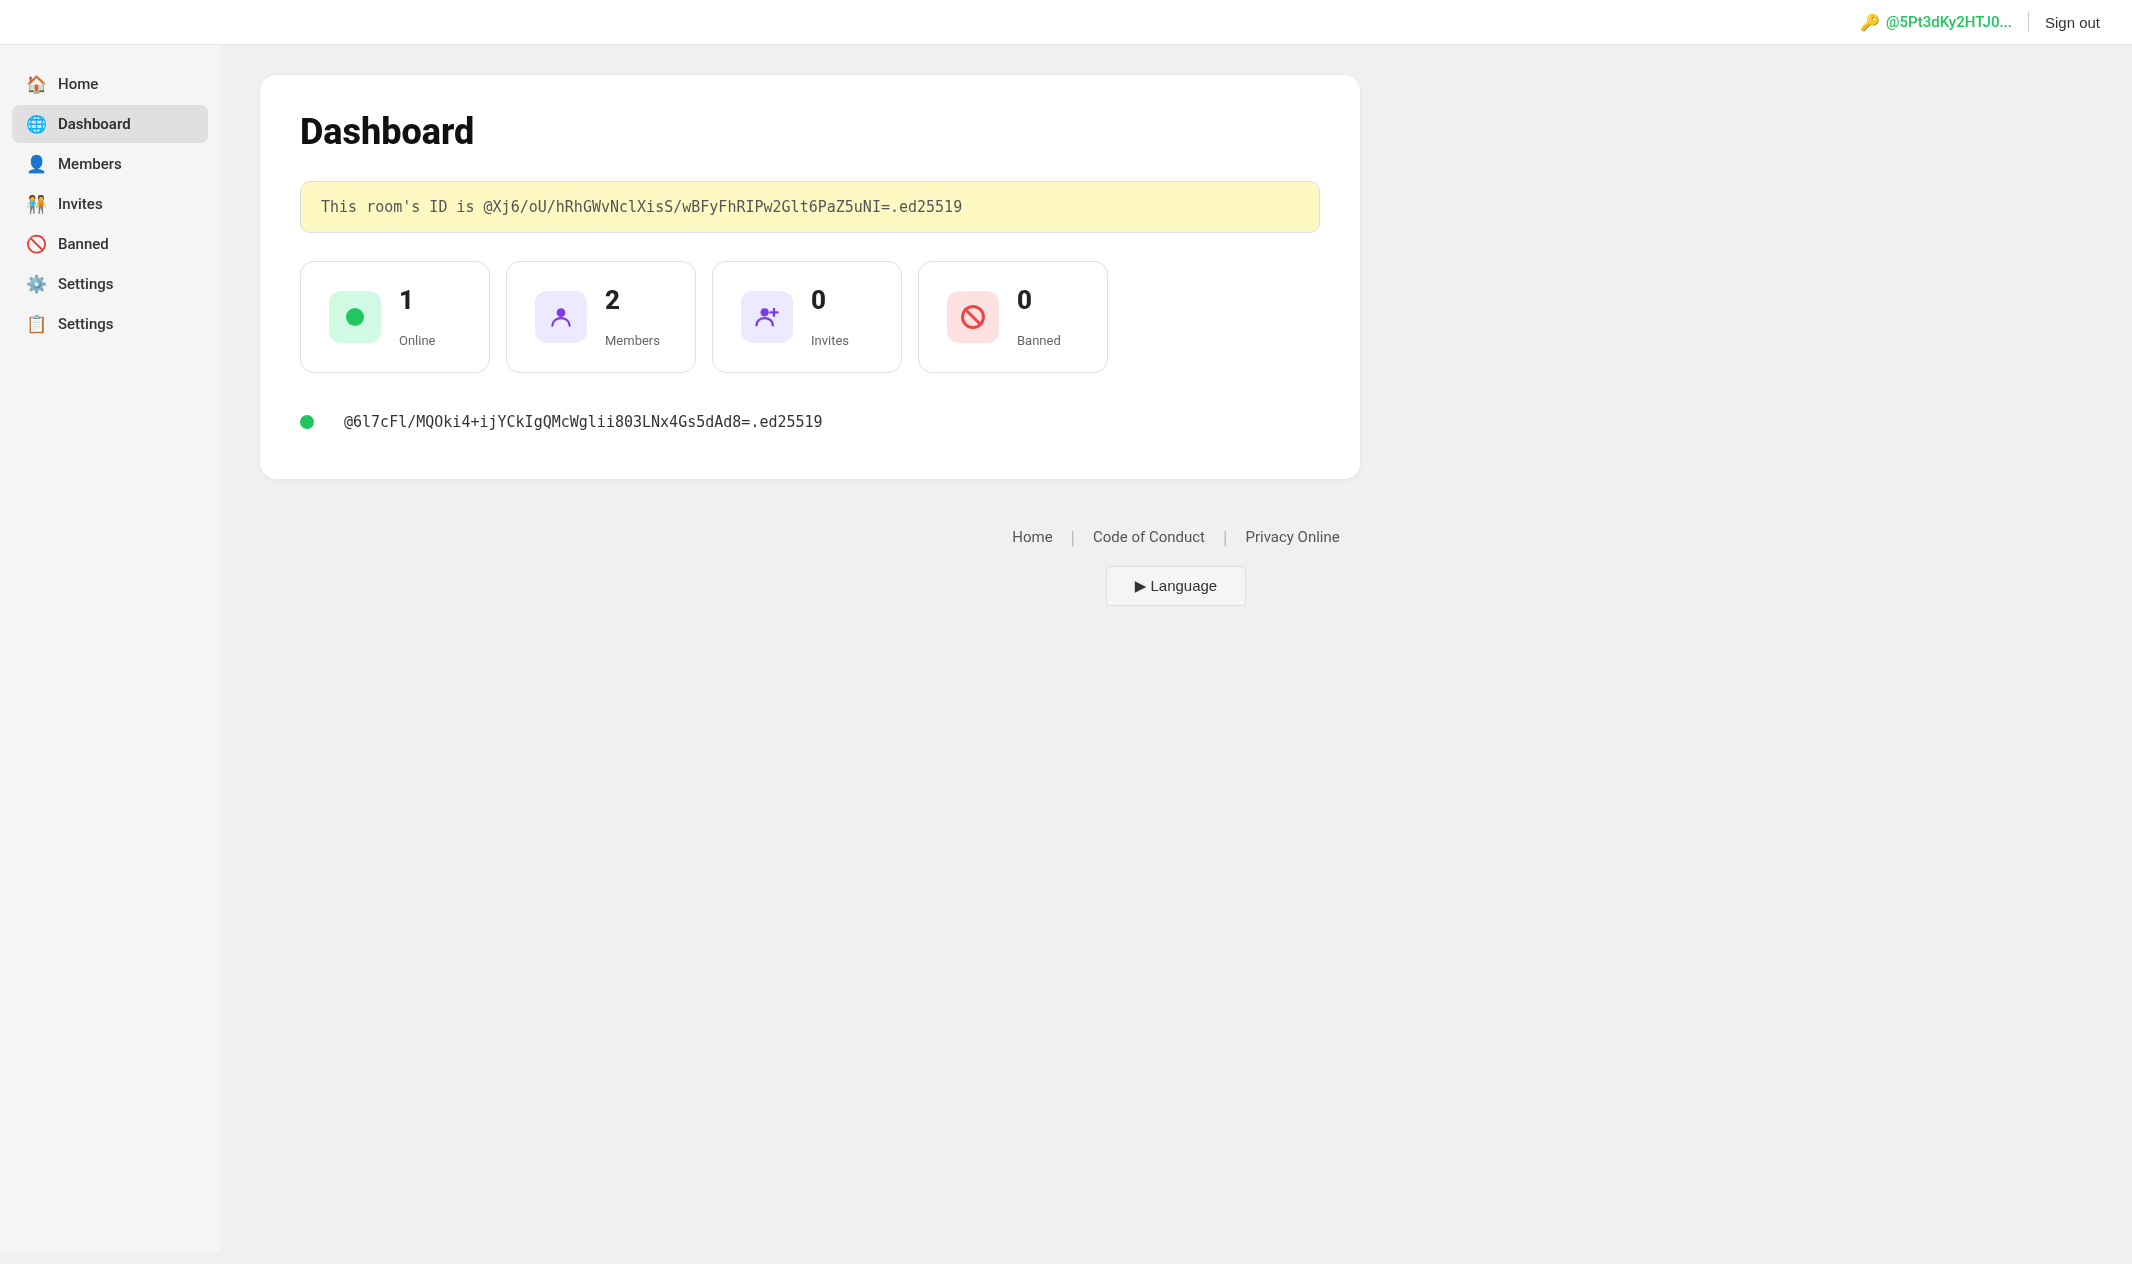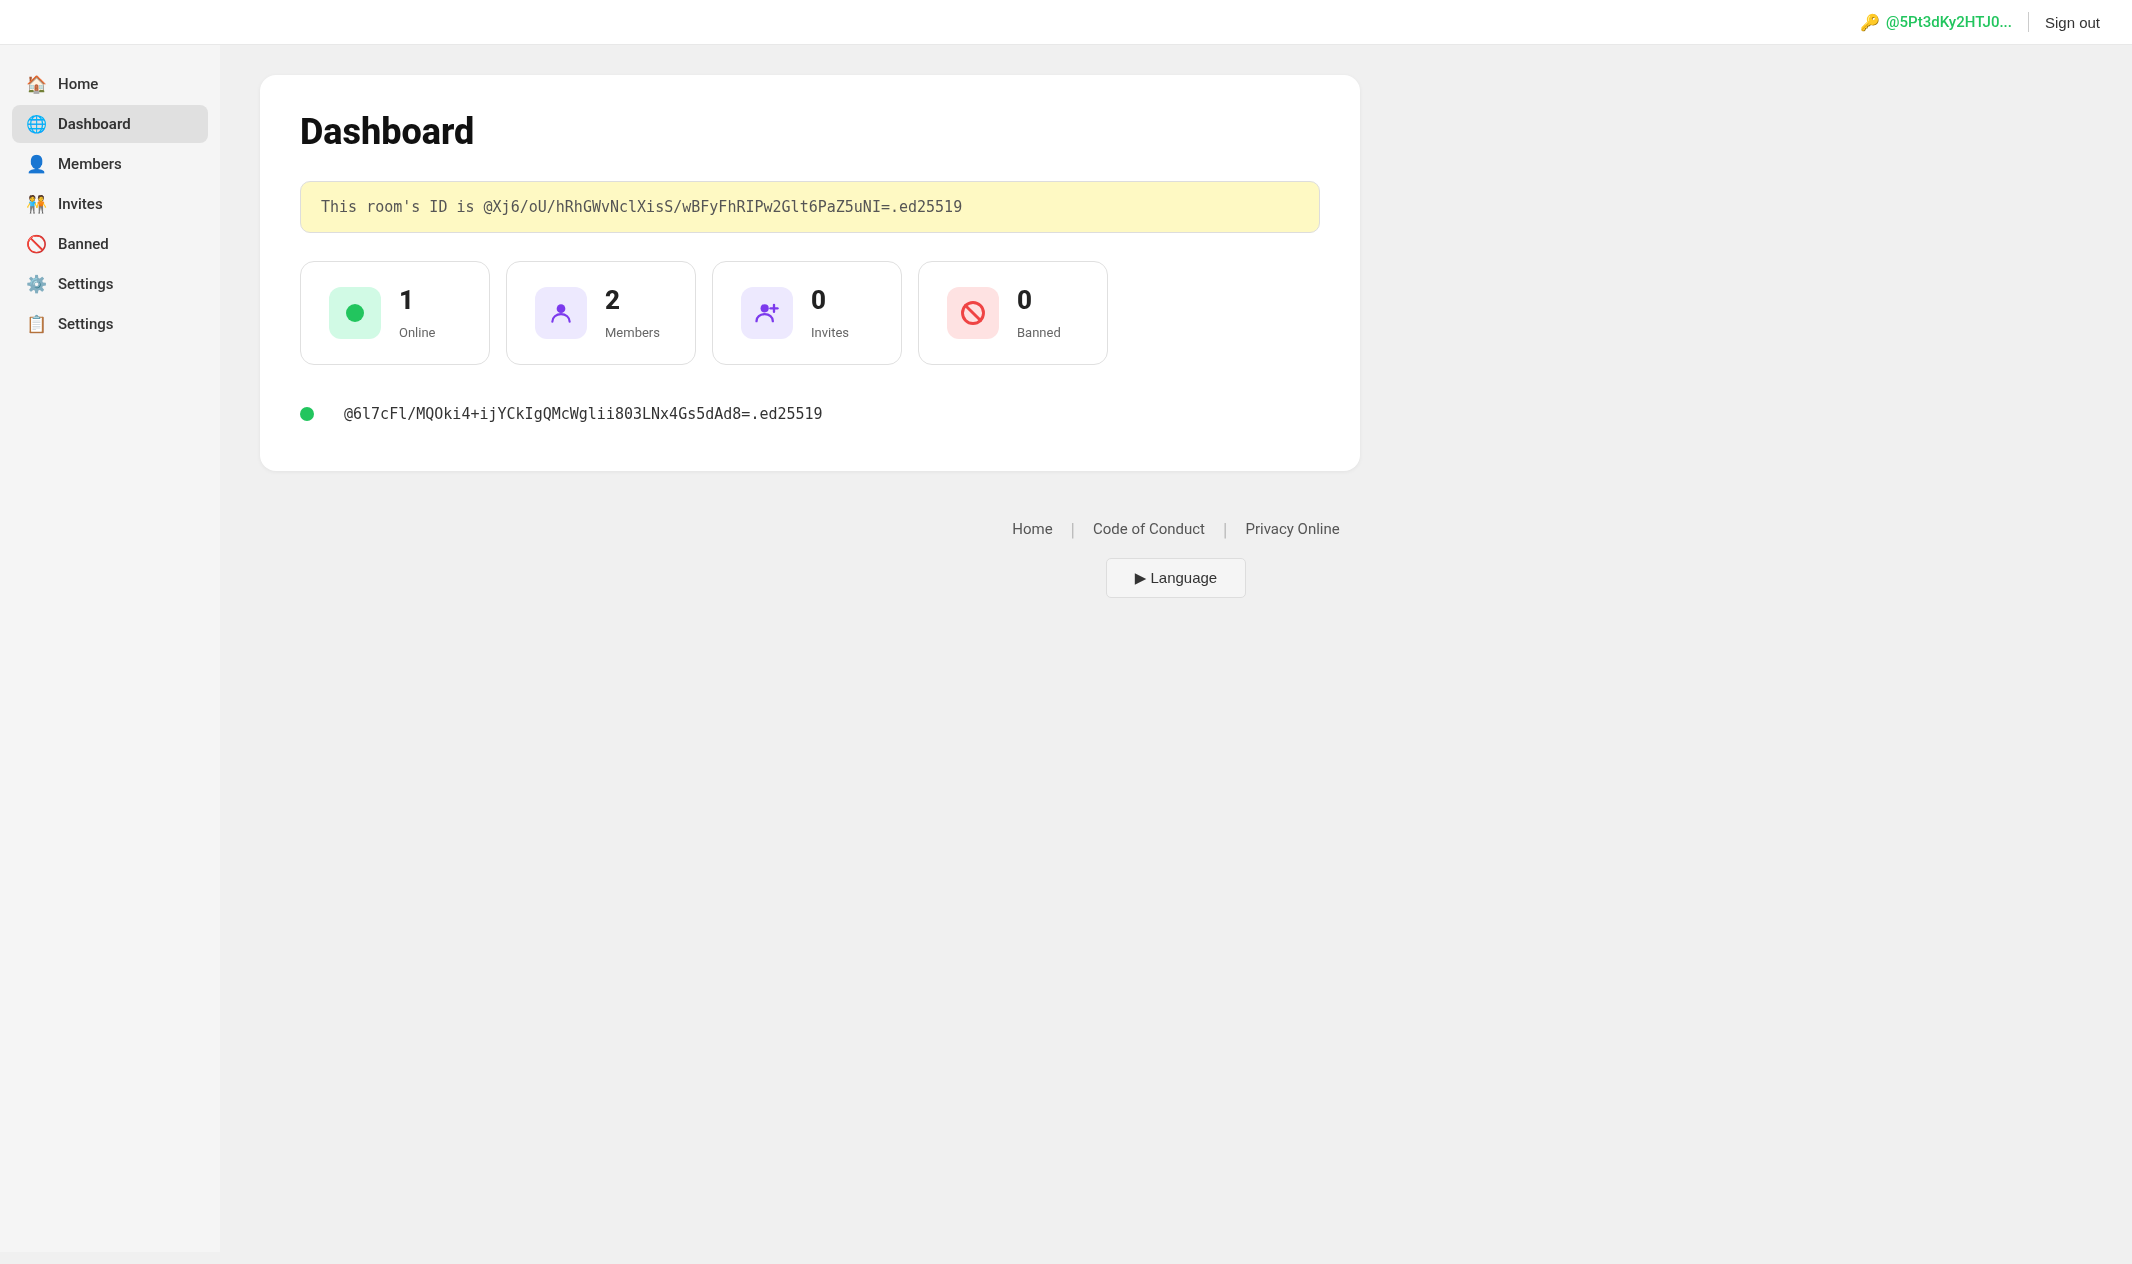--- a/index.html
+++ b/index.html
@@ -147,21 +147,21 @@
 
     .stat-info { display: flex; flex-direction: column; }
     .stat-number {
       font-size: 26px;
       font-weight: 800;
       line-height: 1.1;
     }
     .stat-label {
       font-size: 13px;
       color: #666;
-      margin-top: 10px;
+      margin-top: 18px;
     }
 
     
     .online-dot {
       width: 18px;
       height: 18px;
       border-radius: 50%;
       background: #22c55e;
     }
 

